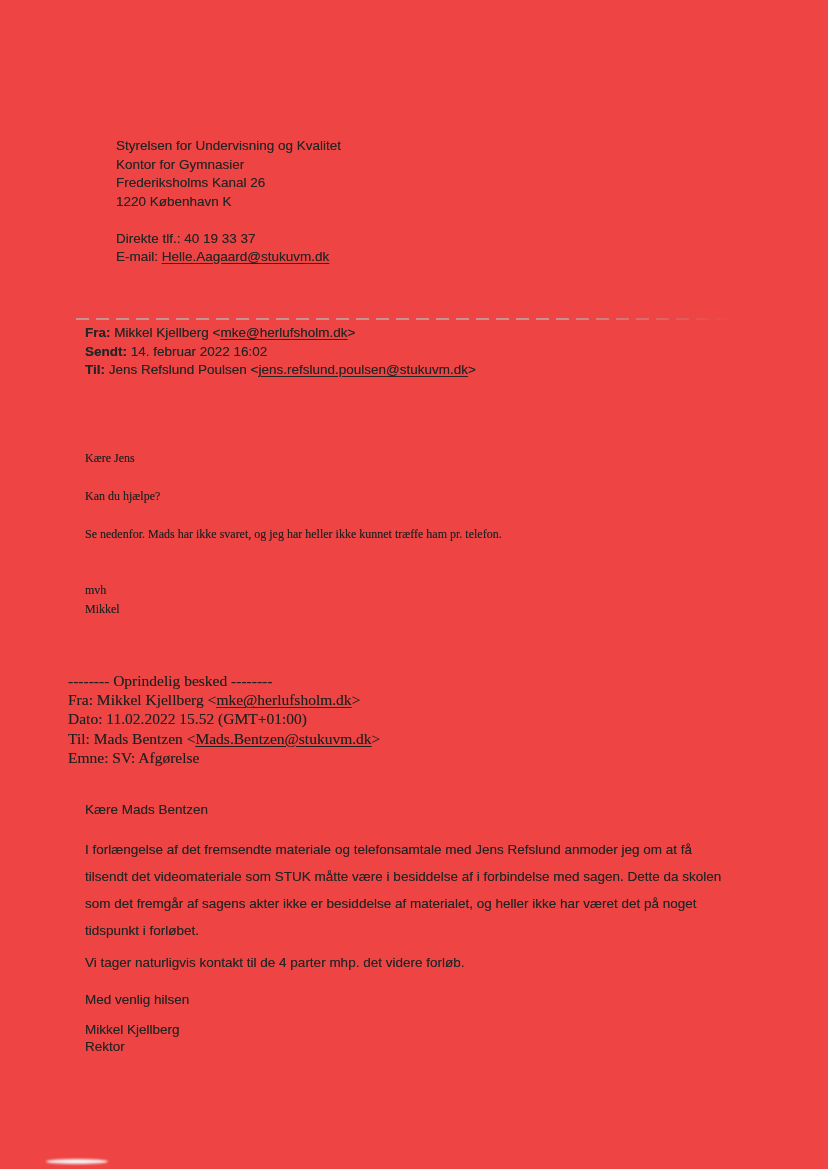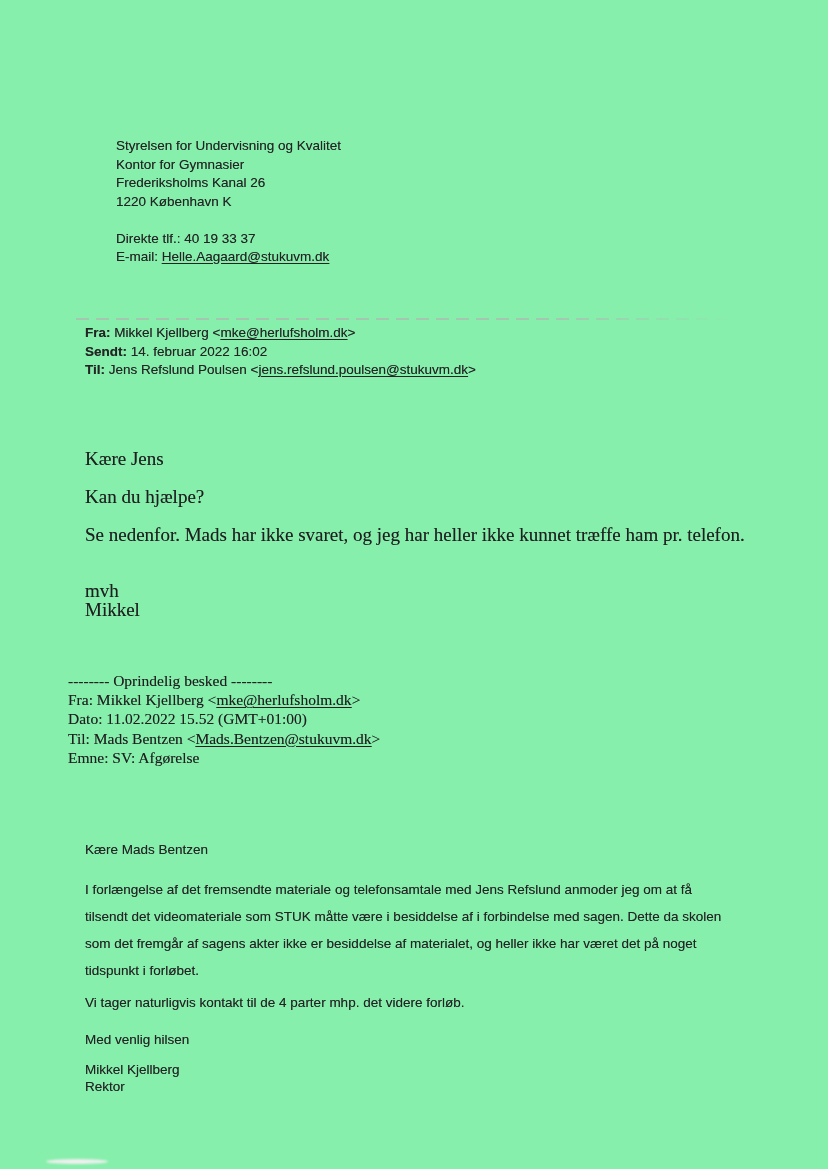--- a/index.html
+++ b/index.html
@@ -6,21 +6,21 @@
   body {
     width: 828px; height: 1169px;
     background: #ffffff;
     position: relative;
     overflow: hidden;
     color: #242424;
     font-family: "Liberation Sans", sans-serif;
   }
   .page {
     position: absolute; inset: 0;
-    background: #86efac;
+    background: #ef4444;
     text-shadow: 0 0 0.6px rgba(45,45,45,0.55); 
     padding-left: 20px;
   }
   .sans { font-family: "Liberation Sans", sans-serif; }
   .serif { font-family: "Liberation Serif", serif; }
   .lbl { font-weight: 700; }
   .link { text-decoration: underline; text-underline-offset: 2px; }
 
   
   .contact {
@@ -41,38 +41,38 @@
 
   
   .fwd {
     position: absolute; left: 85px; top: 324px;
     font-size: 13.5px; line-height: 18.6px;
   }
 
   
   .msg1 {
     position: absolute; left: 85px; top: 449px;
-    font-size: 19px; line-height: 19px;
+    font-size: 12px; line-height: 19px;
     color: #1f1f1f;
   }
   .msg1 .p { margin-top: 19px; }
   .msg1 .signoff { margin-top: 37px; }
 
   
   .orig {
     position: absolute; left: 68px; top: 671px;
     font-size: 15.5px; line-height: 19.2px;
     color: #1f1f1f;
   }
 
   
   .msg2 {
     position: absolute; left: 85px; top: 801px;
     width: 680px;
-    font-size: 13.5px; line-height: 18px; margin-top: 40px;
+    font-size: 13.5px; line-height: 18px;
   }
   .msg2 .para1 { margin-top: 17px; line-height: 27px; white-space: pre-line; }
   .msg2 .para2 { margin-top: 10px; }
   .msg2 .closing { margin-top: 19px; }
   .msg2 .sig-name { margin-top: 13px; line-height: 16.5px; font-weight: 400; }
   .msg2 .sig-title { line-height: 16.5px; }
 
   
   .smudge {
     position: absolute; left: 46px; top: 1159px; width: 62px; height: 5px;

